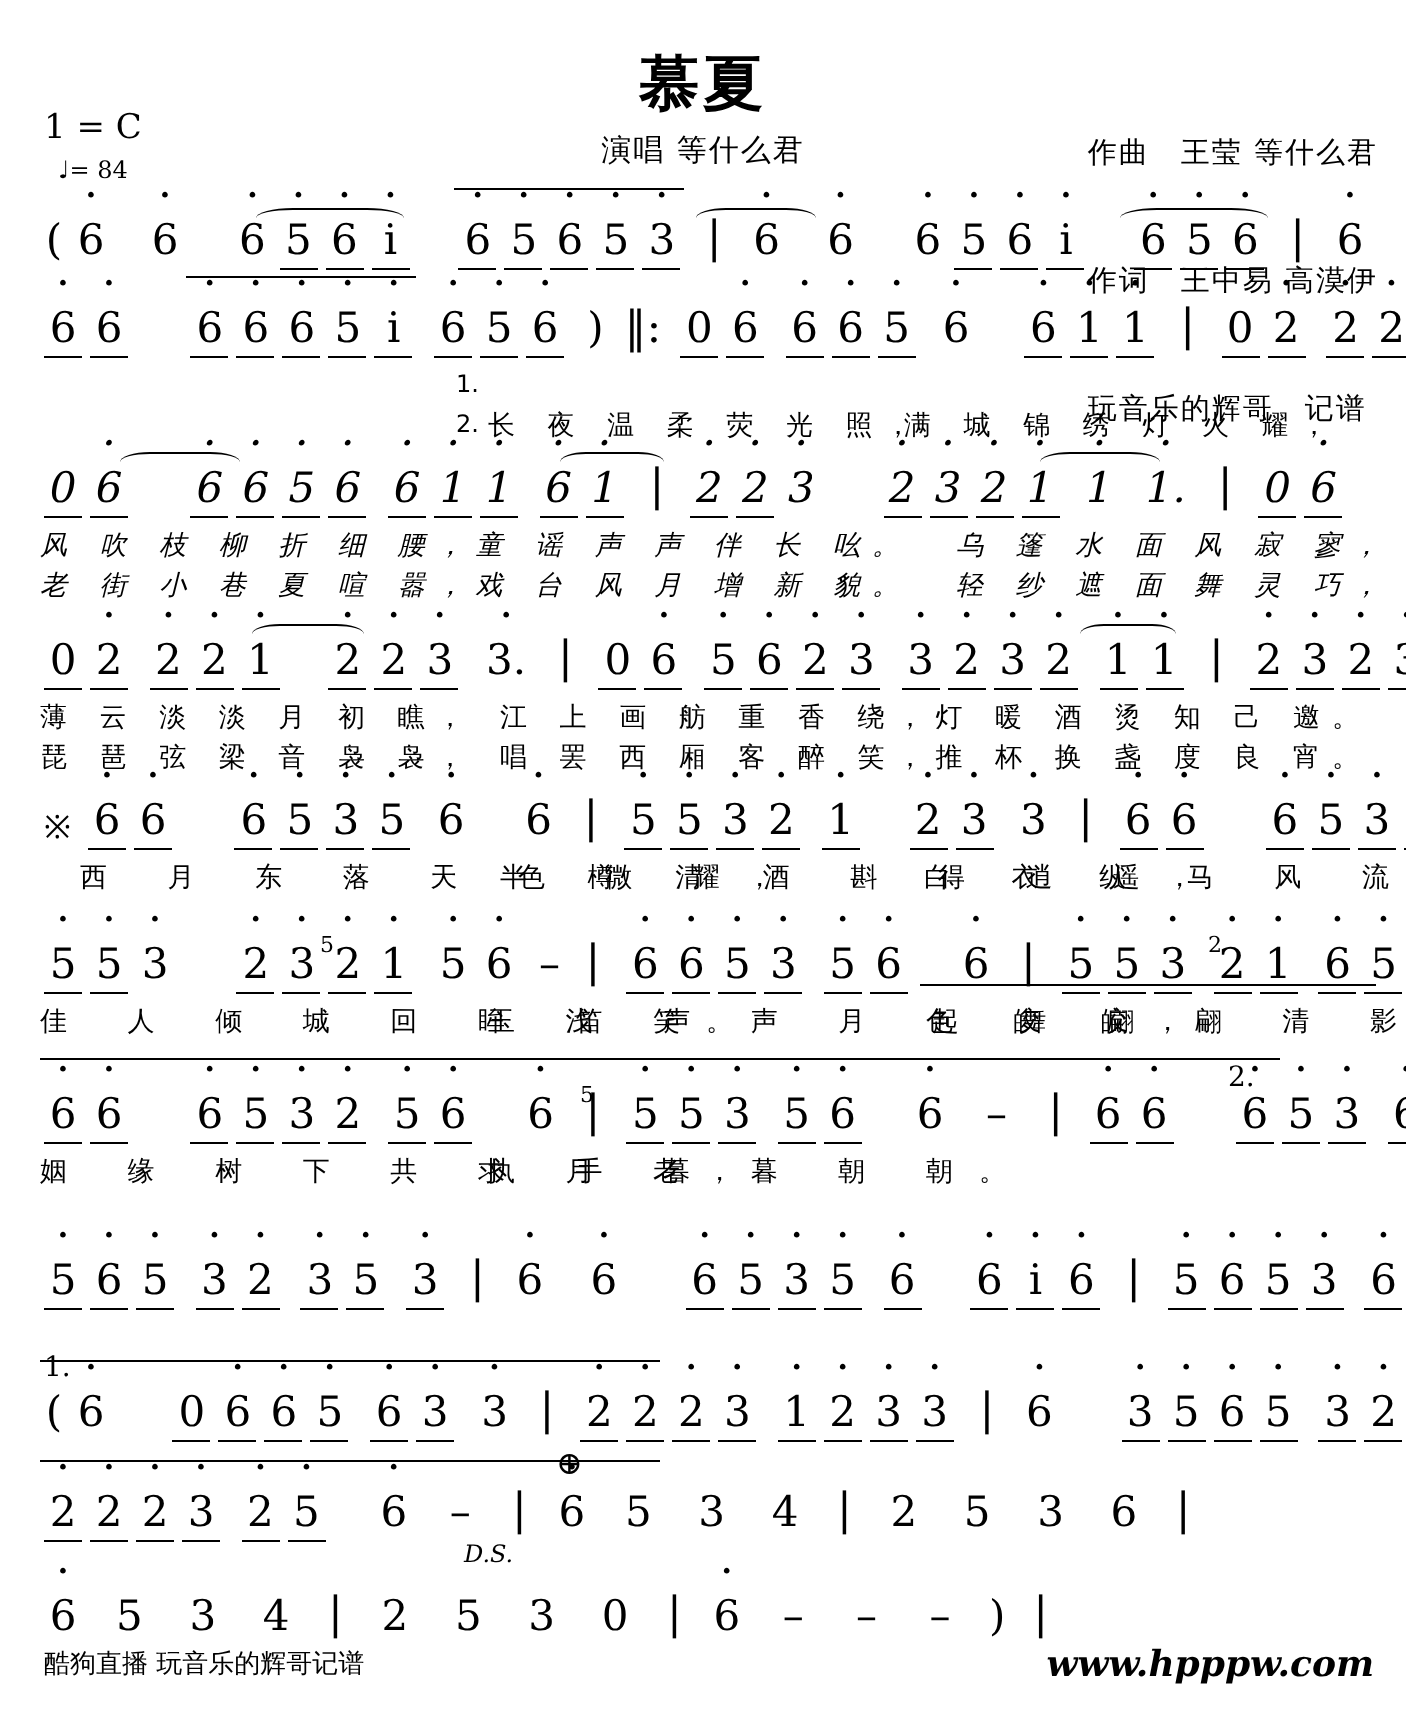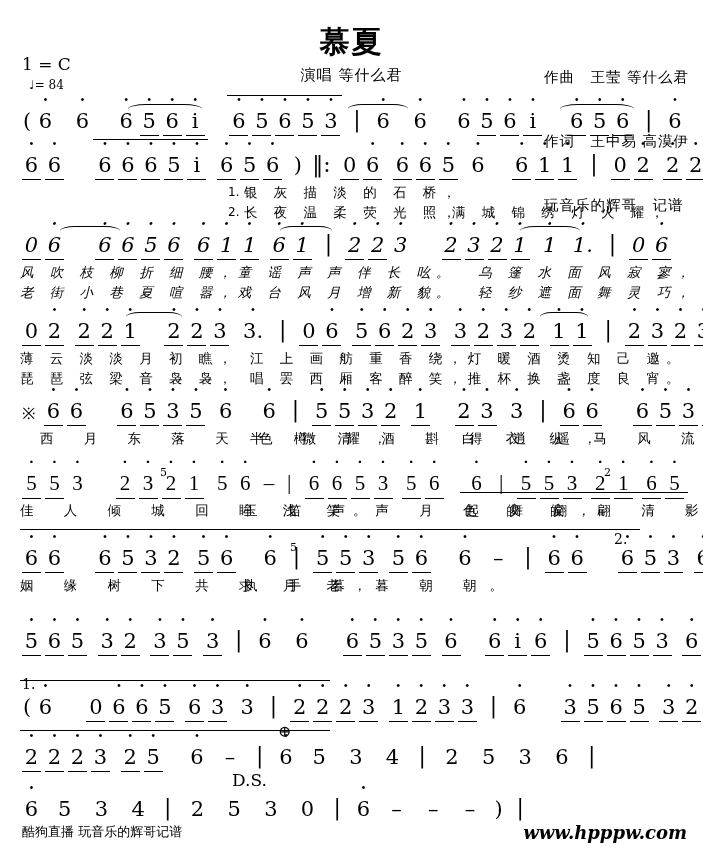--- a/index.html
+++ b/index.html
@@ -207,21 +207,20 @@
       <span class="n dotup">6</span>
       <span class="n narrow"></span><span class="n u1 dotup">6</span><span class="n u1 dotup">1</span><span class="n u1 dotup">1</span>
       <span class="bar">|</span>
       <span class="n u1">0</span><span class="n u1 dotup">2</span>
       <span class="n u1 dotup">2</span><span class="n u1 dotup">2</span>
       <span class="n narrow"></span>
       
       
     </div>
     <div class="lyricnum" style="left:228px; top:33px;">1.</div>
-    <div class="lyric" style="left:244px; top:32px; letter-spacing:6px;">银 灰 描 淡 的 石 桥，</div>
     <div class="lyricnum" style="left:228px; top:53px;">2.</div>
     <div class="lyric" style="left:244px; top:52px; letter-spacing:6px;">长 夜 温 柔 荧 光 照，</div>
     <div class="lyric" style="left:452px; top:52px; letter-spacing:6px;">满 城 锦 绣 灯 火 耀，</div>
     <div class="slur" style="left:440px; top:50px; width:70px; opacity:0;"></div>
   </div>
 
   <div class="row" style="top:232px; height:56px;font-style:italic;">
     <div class="notes" style="top:0;">
       <span class="n u1">0</span><span class="n u1 dotup">6</span>
       <span class="n narrow"></span>
@@ -295,21 +294,21 @@
       <span class="n u1 dotup">6</span><span class="n u1 dotup">5</span><span class="n u1 dotup">3</span><span class="n u1 dotup">5</span>
       
       
     </div>
     <div class="lyric" style="left:40px; top:32px; letter-spacing:13px;">西 月 东 落 天 色 微 耀，</div>
     <div class="lyric" style="left:250px; top:32px; letter-spacing:13px;">半 樽 清 酒 斟 得 逍 遥，</div>
     <div class="lyric" style="left:462px; top:32px; letter-spacing:13px;">白 衣 纵 马 风 流 年 少，</div>
   </div>
 
   <div class="row" style="top:470px; height:48px;">
-    <div class="notes" style="top:0;font-family:Liberation Serif, serif;">
+    <div class="notes" style="top:0;">
       <span class="n u1 dotup">5</span><span class="n u1 dotup">5</span><span class="n dotup">3</span>
       <span class="n narrow"></span>
       <span class="n u1 dotup">2</span><span class="n u1 dotup">3</span><span class="n u1 dotup">2</span><span class="n u1 dotup">1</span>
       <span class="n dotup">5</span><span class="n dotup">6</span>
       <span class="n narrow">–</span>
       <span class="bar">|</span>
       <span class="n u1 dotup">6</span><span class="n u1 dotup">6</span><span class="n u1 dotup">5</span><span class="n u1 dotup">3</span>
       <span class="n u1 dotup">5</span><span class="n u1 dotup">6</span>
       <span class="n narrow"></span><span class="n dotup">6</span>
       <span class="bar">|</span>
@@ -410,21 +409,21 @@
       <span class="n wide">3</span>
       <span class="n wide">4</span>
       <span class="bar">|</span>
       <span class="n wide">2</span>
       <span class="n wide">5</span>
       <span class="n wide">3</span>
       <span class="n wide">6</span>
       <span class="bar">|</span>
     </div>
     <div class="mark" style="left:278px; top:-22px; font-size:16px;">⊕</div>
-    <div class="mark" style="left:232px; top:26px; font-size:17px; ">D.S.</div>
+    <div class="mark" style="left:232px; top:26px; font-size:12px; font-style:italic;">D.S.</div>
     <div class="hline" style="left:20px; top:-14px; width:310px;"></div>
   </div>
 
   <div class="row" style="top:796px; height:40px;">
     <div class="notes" style="top:0;">
       <span class="n dotup">6</span>
       <span class="n wide">5</span>
       <span class="n wide">3</span>
       <span class="n wide">4</span>
       <span class="bar">|</span>

